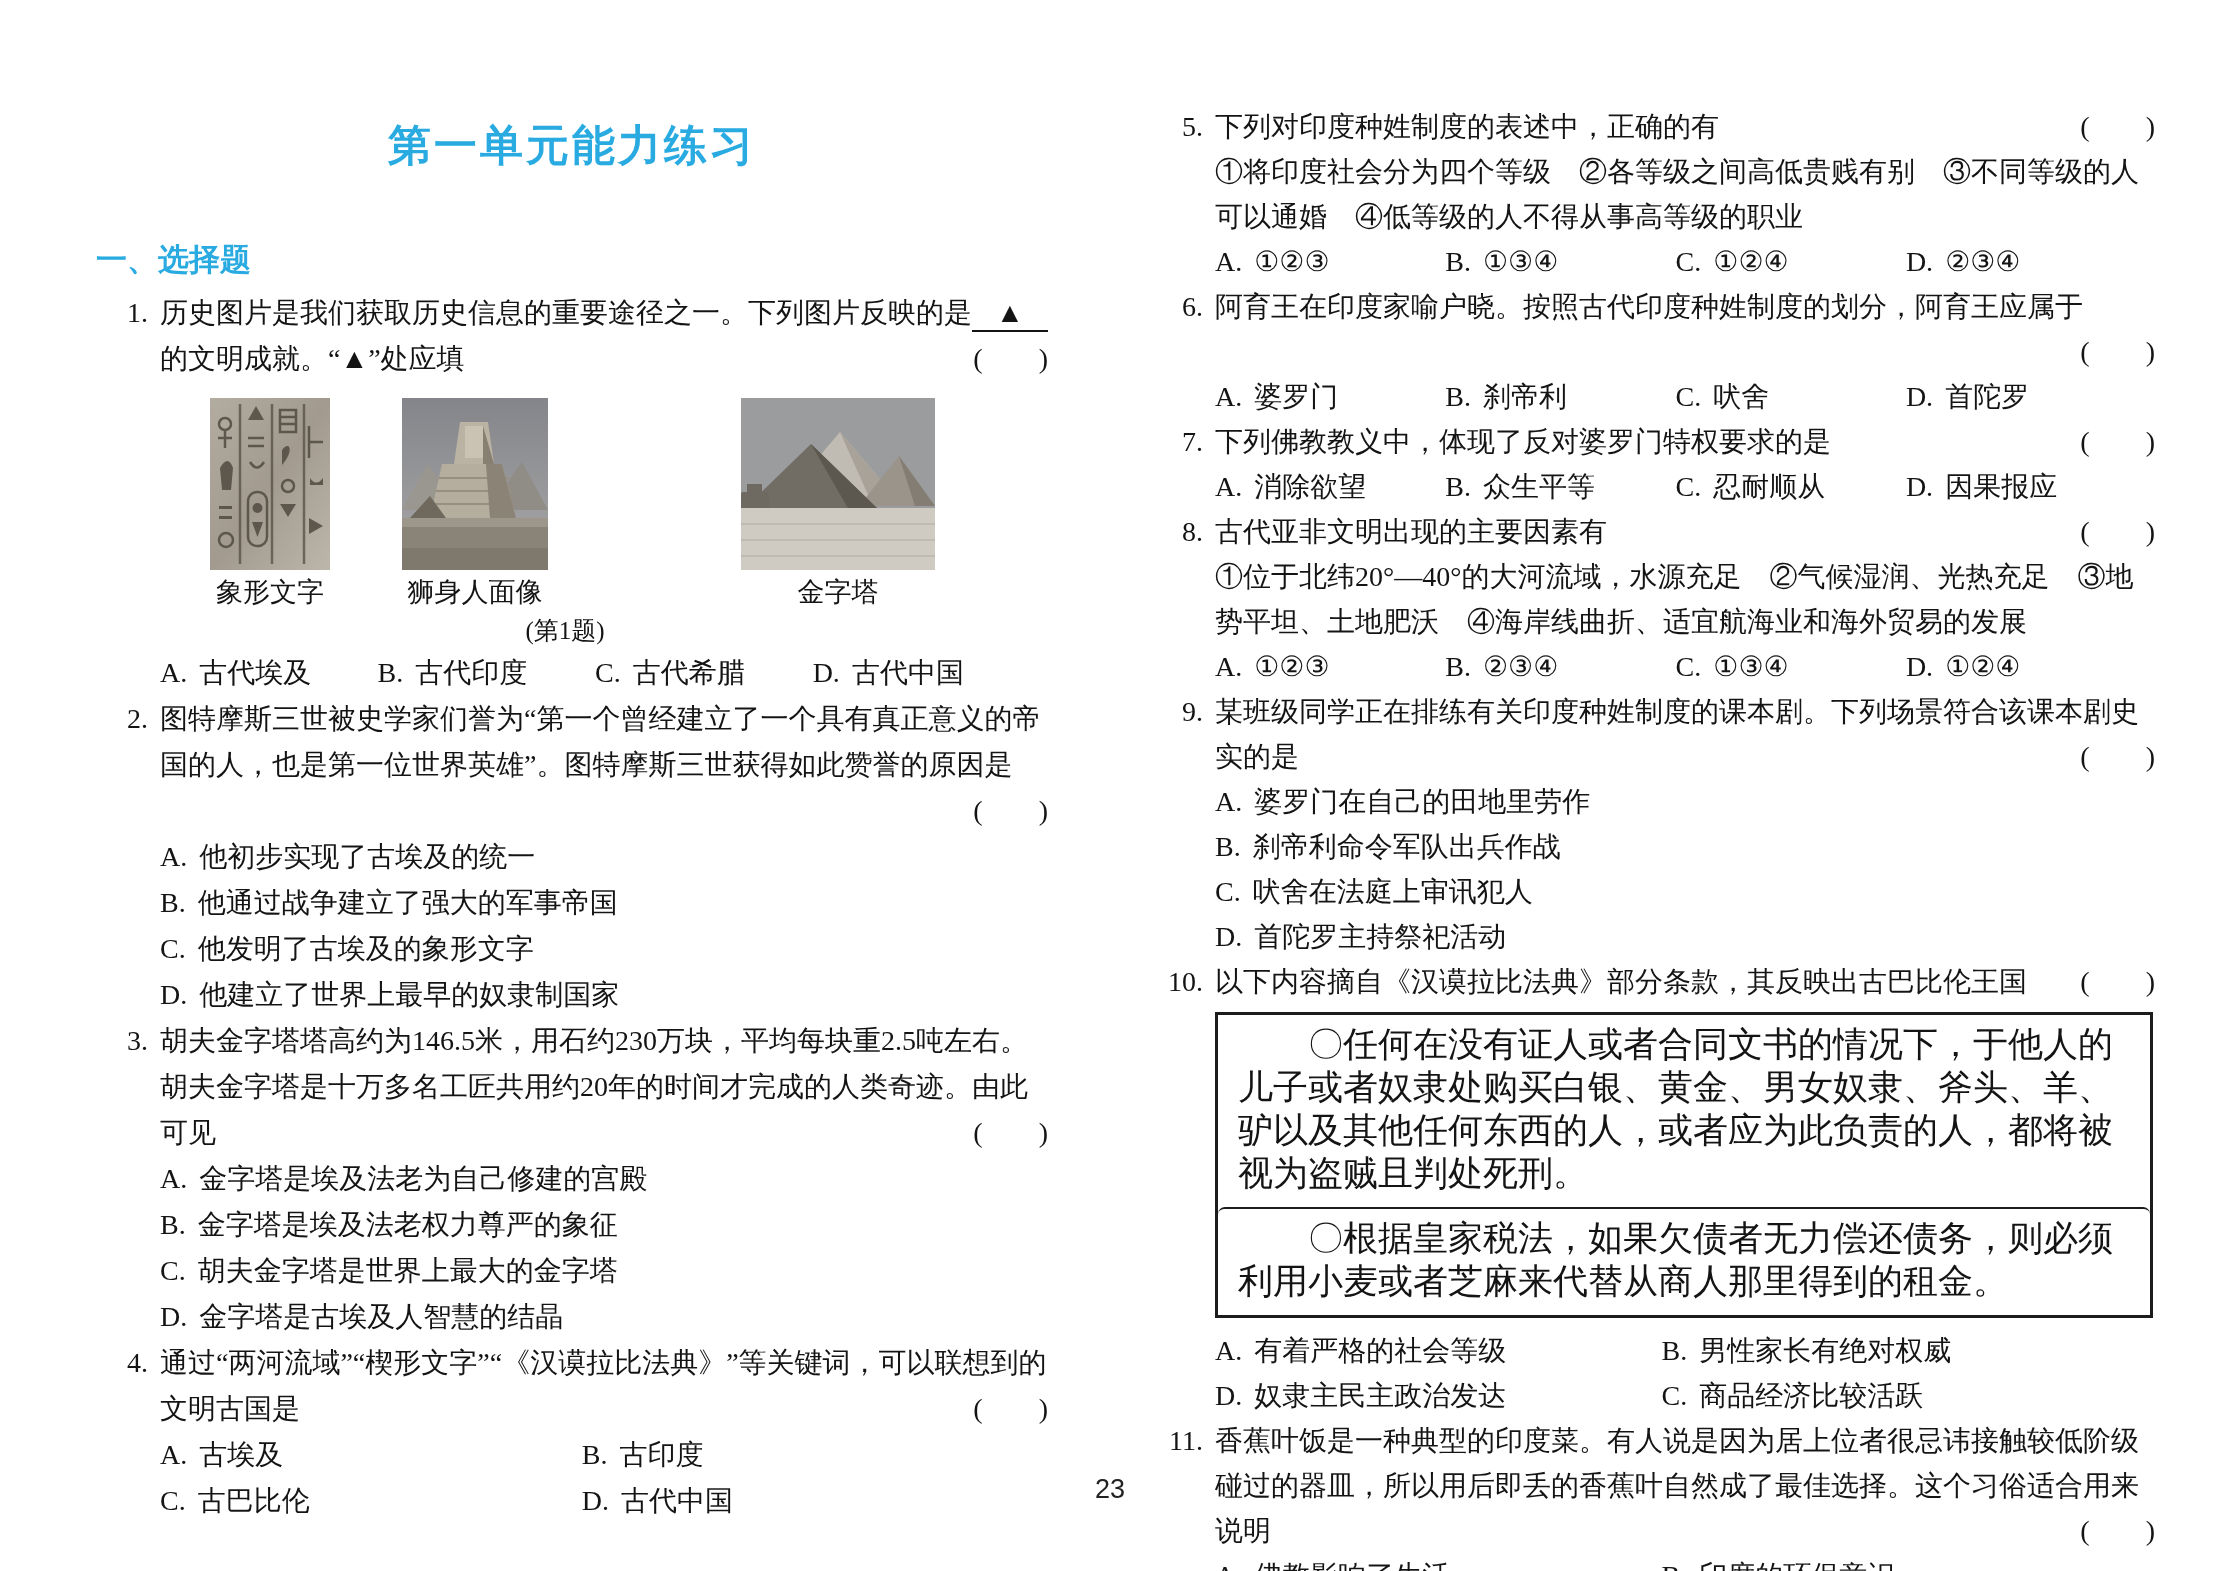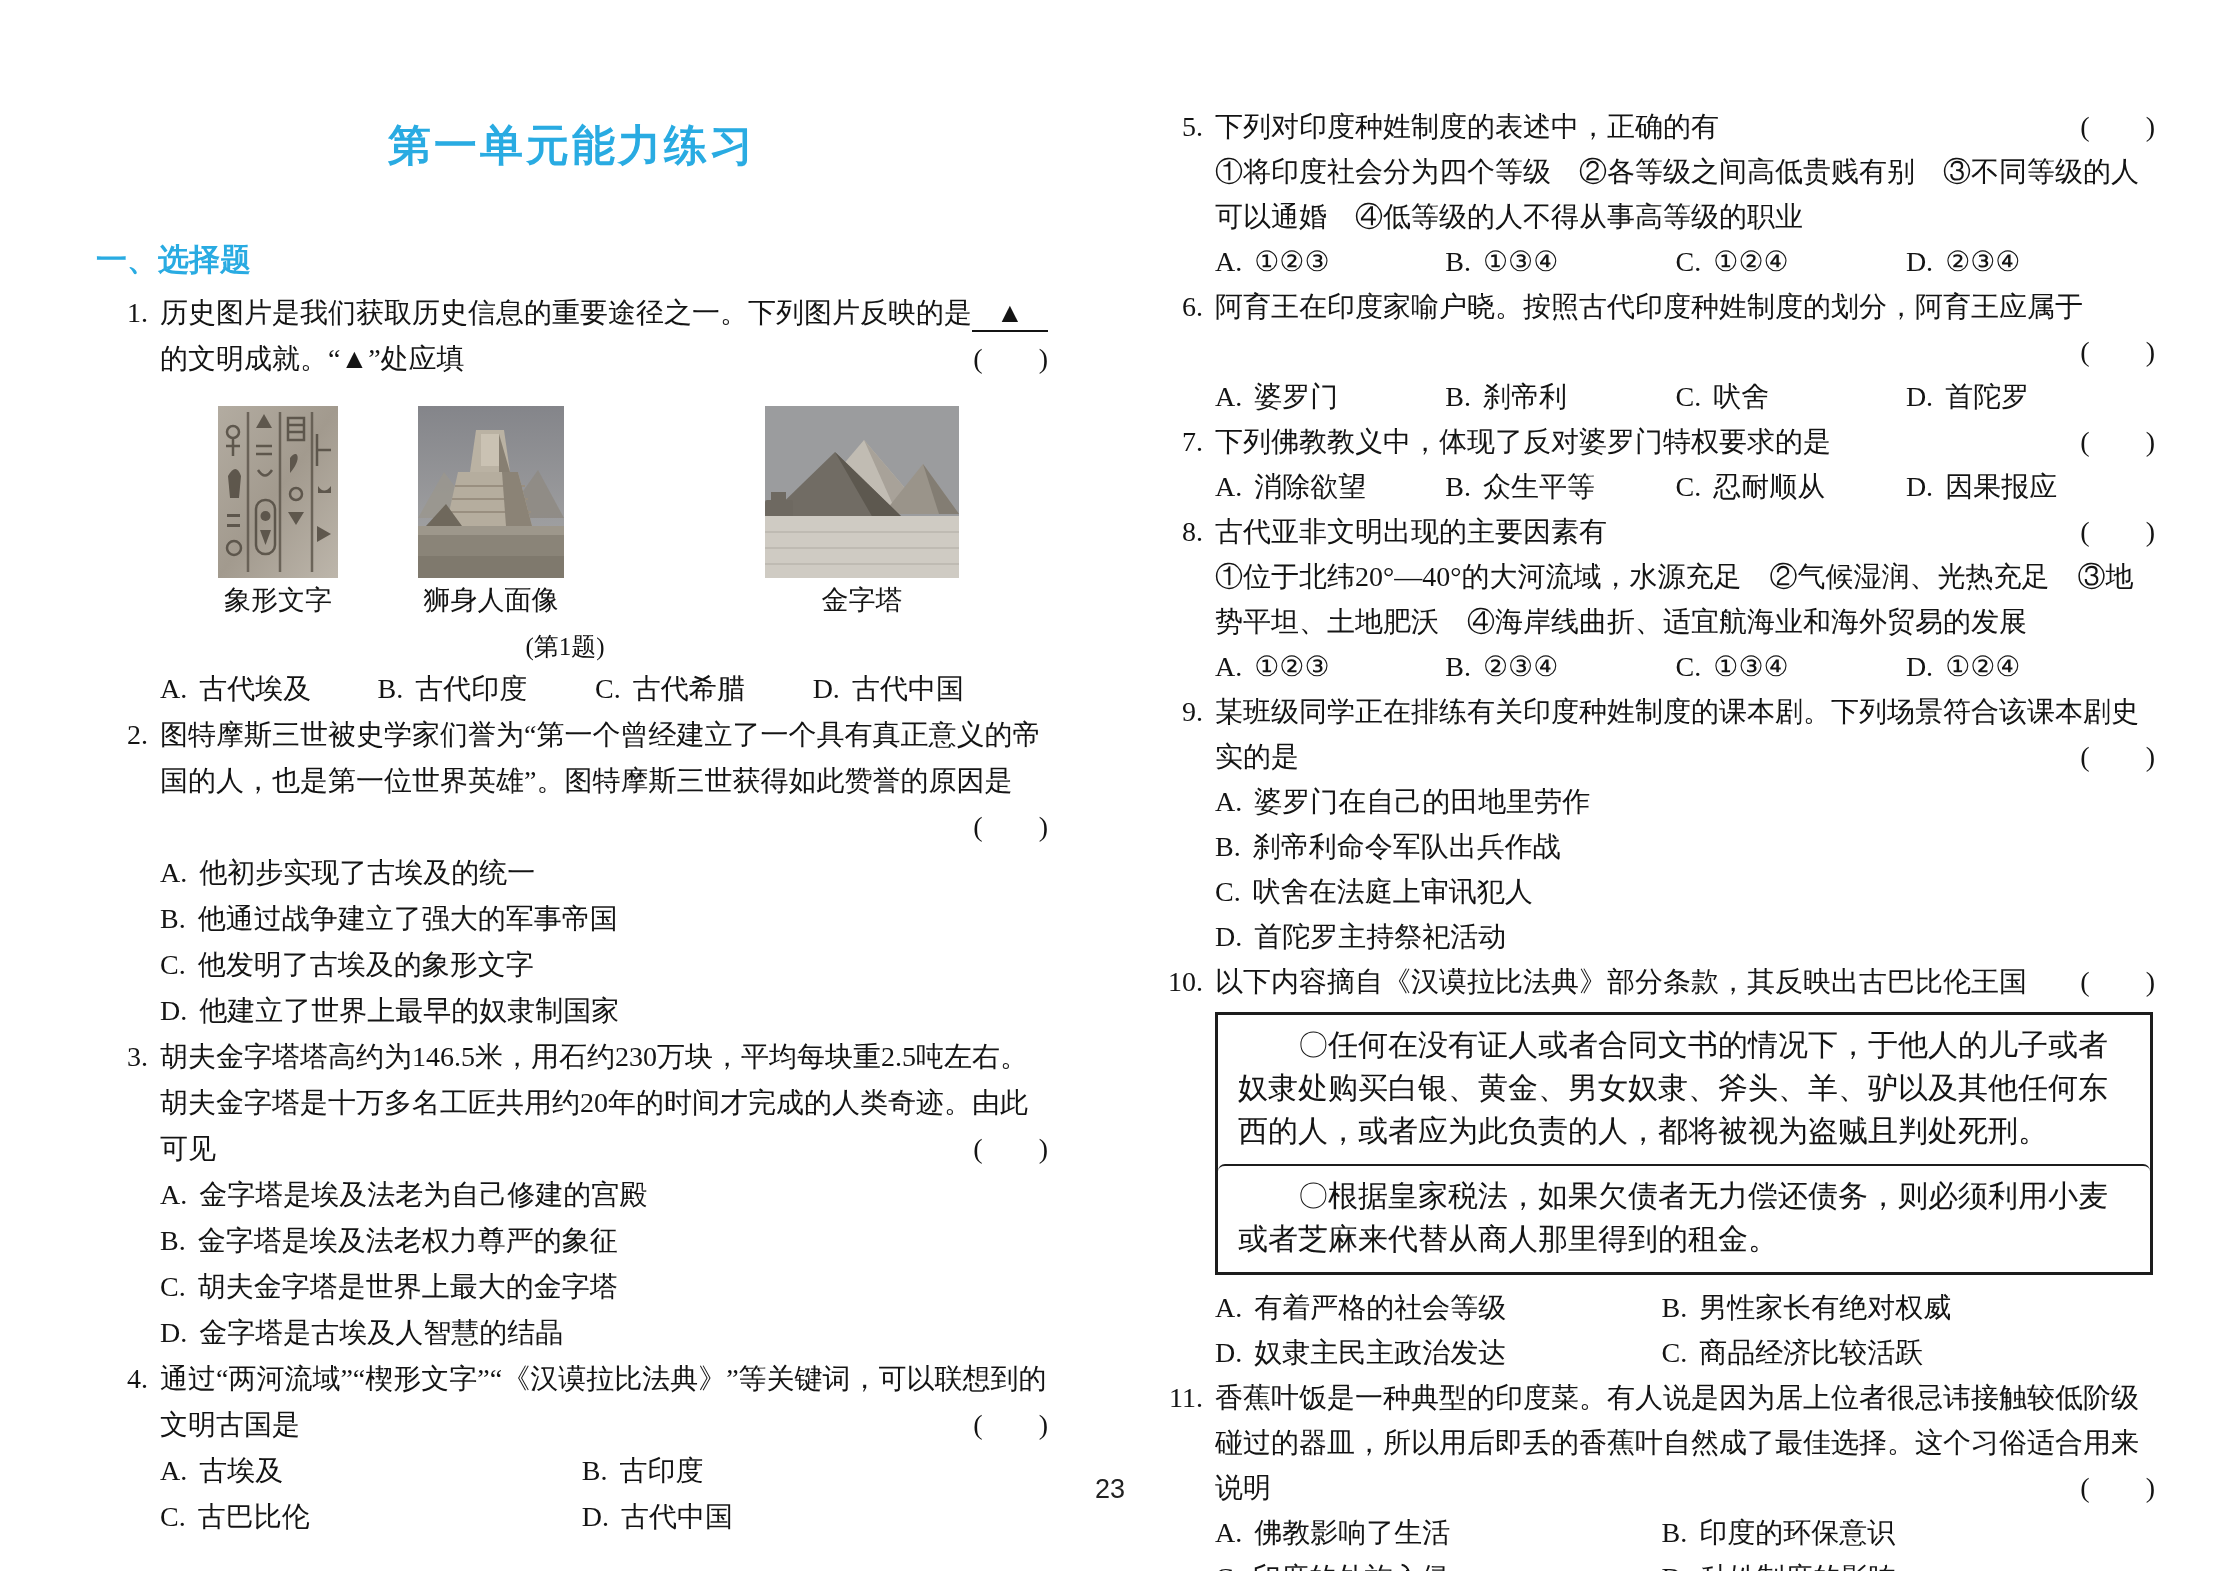--- a/index.html
+++ b/index.html
@@ -30,29 +30,29 @@
 
   .opts{display:flex;flex-wrap:wrap;}
   .opts-1{display:block;}
   .opts-4 .opt{width:24.5%;box-sizing:border-box;}
   .opts-2 .opt{width:47.5%;box-sizing:border-box;}
   .opts-1 .opt{display:block;}
   .letter{margin-right:12px;}
 
   
   .figs{display:flex;align-items:flex-start;margin:16px 0 0 50px;}
-  .fig{margin:8px;text-align:center;font-family:Liberation Serif, serif;}
+  .fig{margin:0;text-align:center;font-family:Liberation Serif, serif;}
   .fig svg{display:block;}
   .fig.f2{margin-left:72px;}
   .fig.f3{margin-left:160px;padding-left:33px;}
   .fig figcaption{font-size:27px;line-height:40px;margin-top:2px;}
   .fignote{width:710px;margin-left:50px;text-align:center;font-size:25px;line-height:38px;}
 
   
-  .excerpt{border:3px solid #1c1c1c;margin:8px 2px 10px 0;font-size:30px;}
+  .excerpt{border:3px solid #1c1c1c;margin:8px 2px 10px 0;font-size:35px;}
   .excerpt p{padding:8px 20px 12px;line-height:43px;text-indent:2em;margin:0;}
   .excerpt p + p{border-top:2px solid #1c1c1c;border-radius:7px;}
 
   .pagenum{position:absolute;left:0;right:0;bottom:66px;text-align:center;
            font-family:"Liberation Sans","DejaVu Sans",sans-serif;font-size:27px;color:#222;}
 </style>
 </head>
 <body>
 
 <div class="page">

